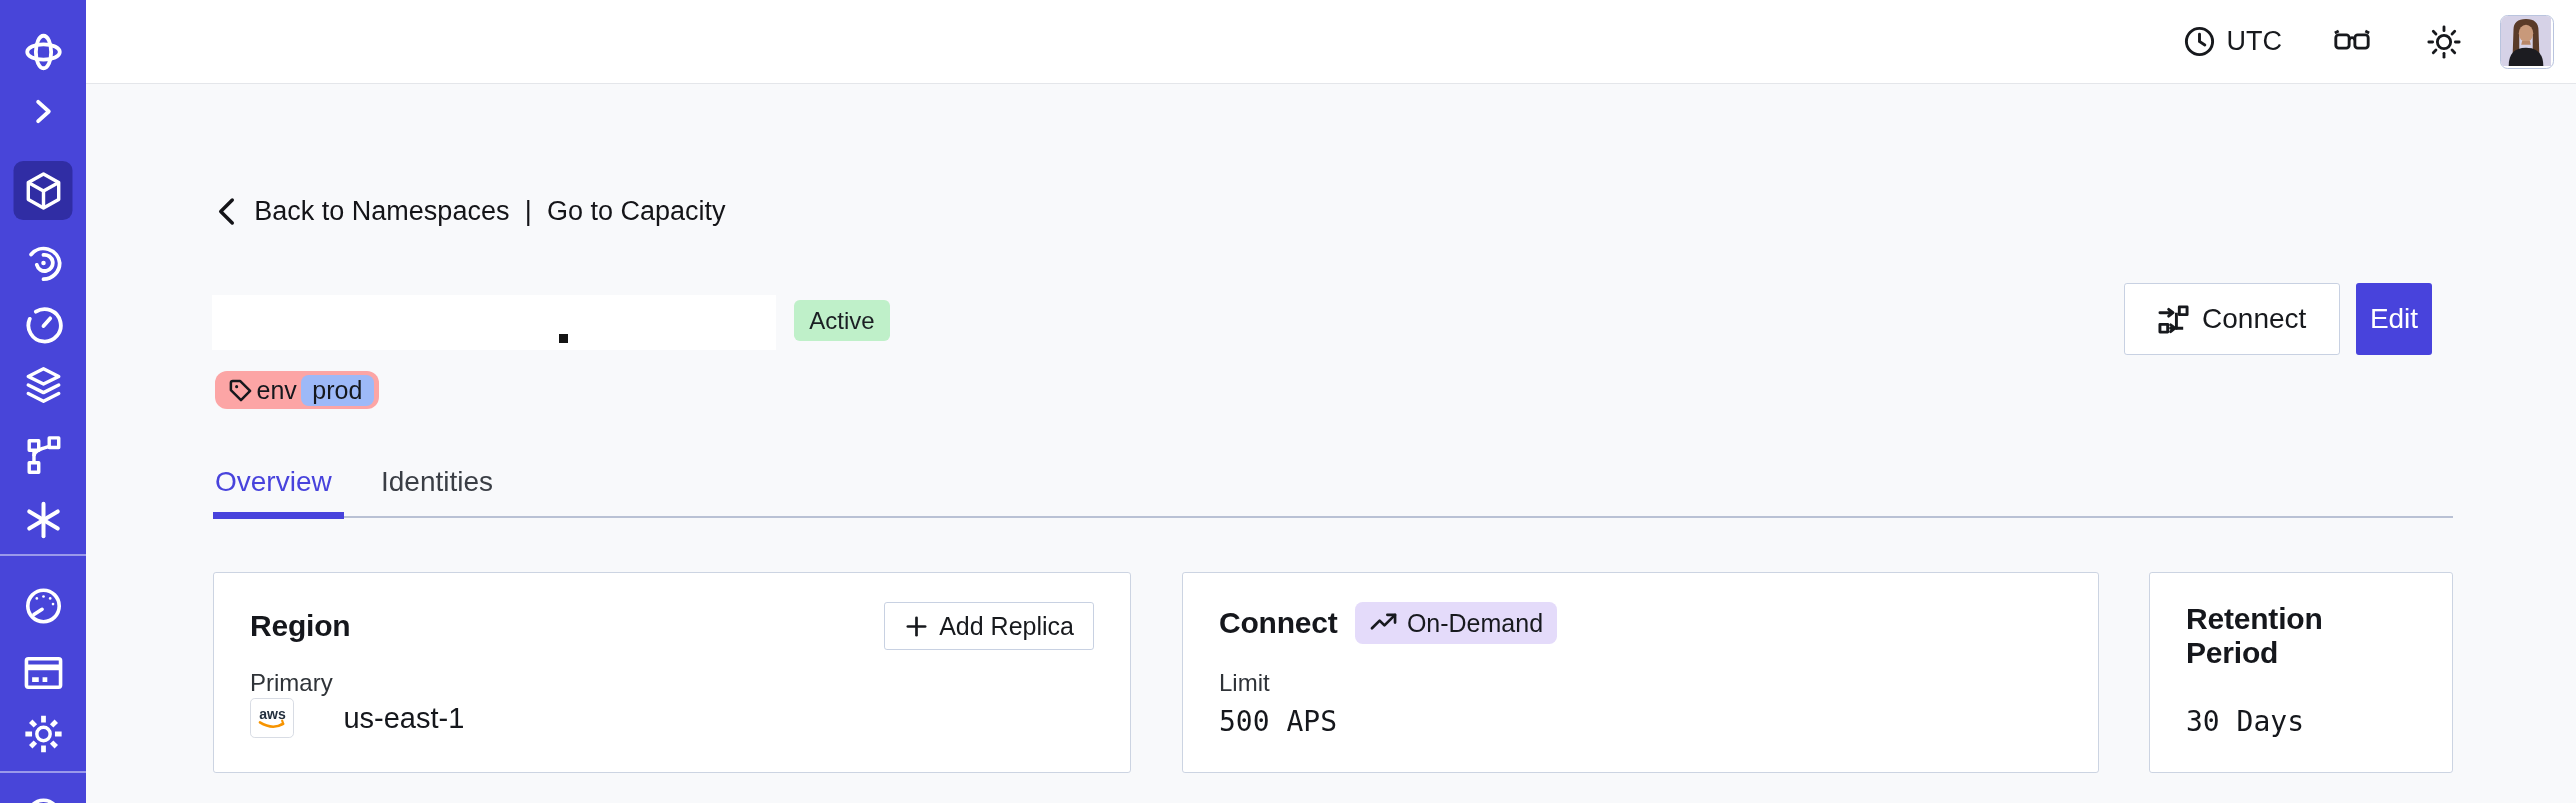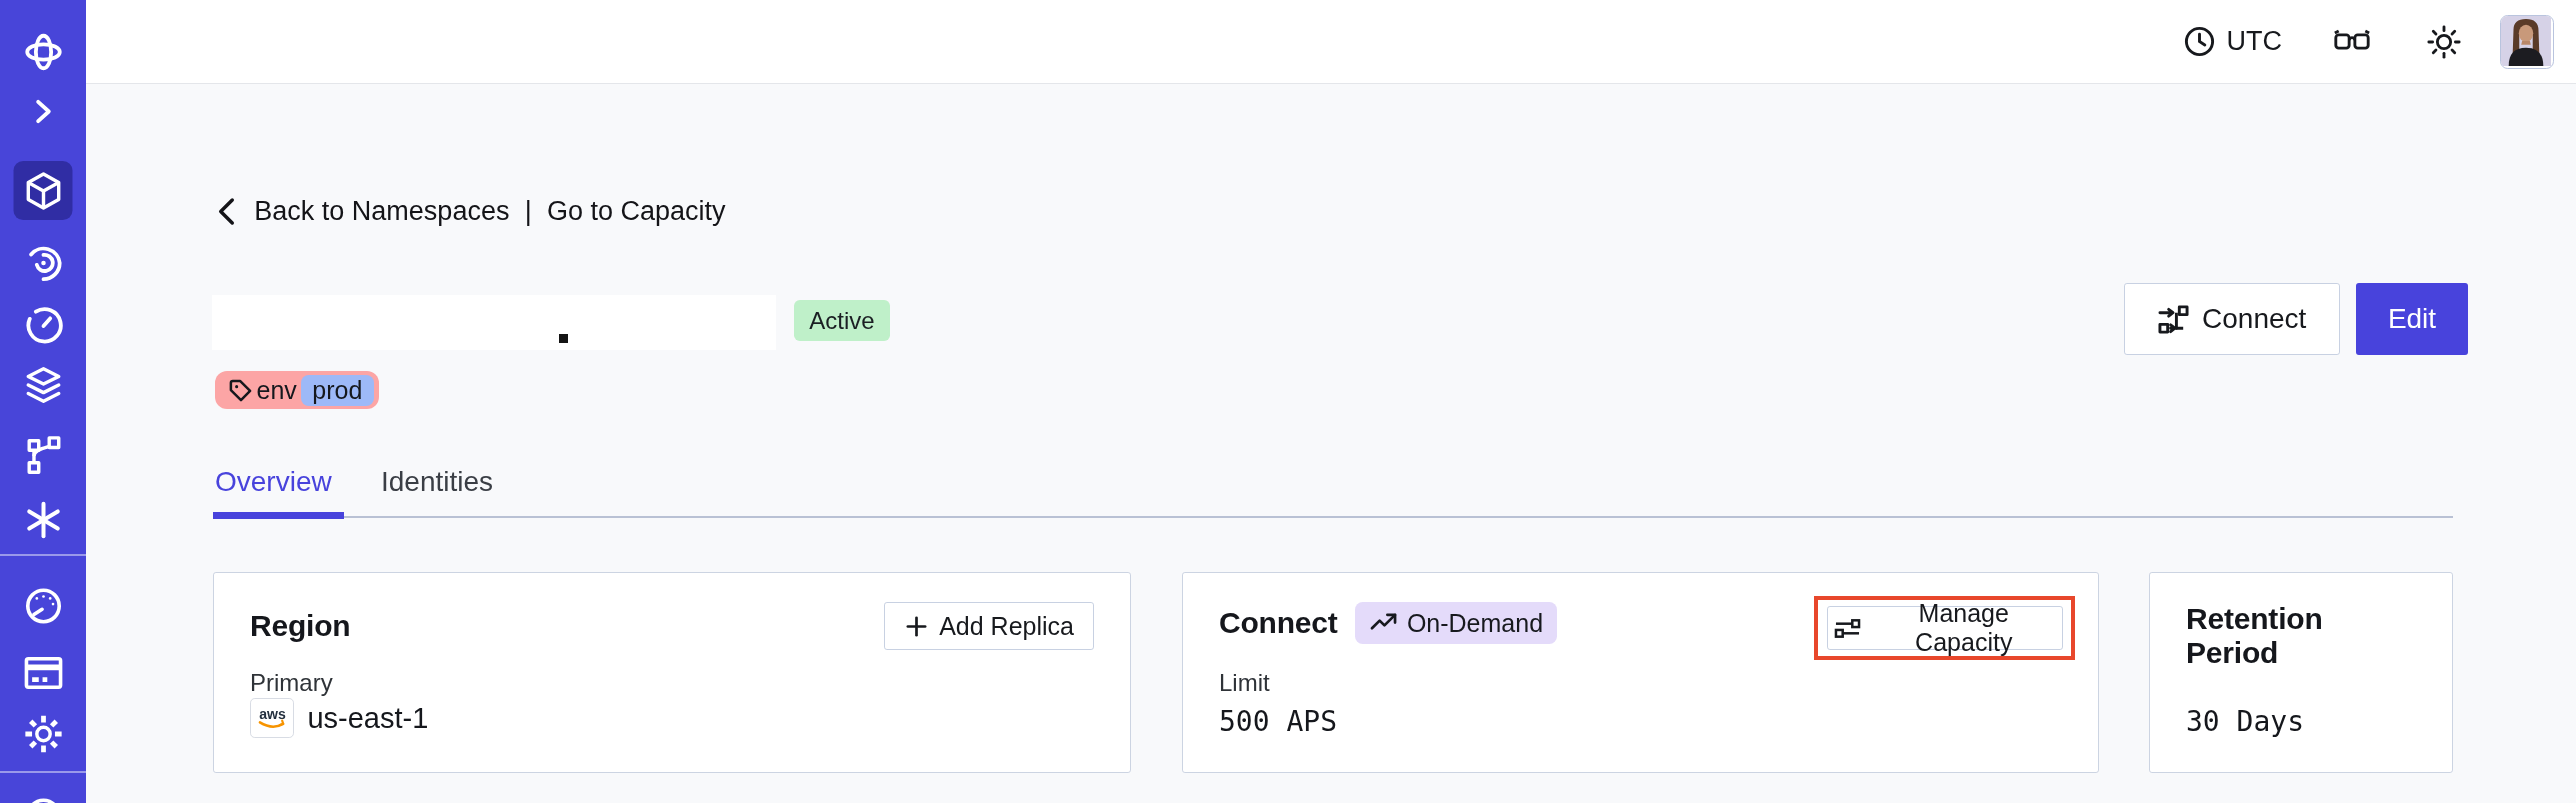--- a/index.html
+++ b/index.html
@@ -32,21 +32,21 @@
   .status-badge{position:absolute;left:794px;top:300px;height:41px;line-height:41px;
                 background:#bff0c9;border-radius:5.8px;padding:0 15.3px;font-size:24px;font-weight:500;color:#1b1f23;}
   .tag-pill{position:absolute;left:215px;top:371px;height:38px;background:#fca5a5;border-radius:12px;
             display:flex;align-items:center;gap:4px;padding:0 4.8px 0 12.5px;font-size:25px;color:#15181d;}
   .tag-chip{background:#9db9f8;border-radius:7.7px;height:31px;line-height:31px;padding:0 11.5px;}
   
   .btn{display:flex;align-items:center;justify-content:center;box-sizing:border-box;
        background:#fff;border:1.9px solid #c8d1e2;border-radius:2.9px;cursor:pointer;font-family:inherit;}
   .connect-btn{position:absolute;left:2124px;top:283px;width:216px;height:72px;gap:13.4px;
                font-size:28px;font-weight:500;color:#17191d;}
-  .edit-btn{position:absolute;left:2356px;top:283px;width:112px;height:72px;background:#4843dc;
+  .edit-btn{position:absolute;left:2356px;top:283px;width:76px;height:72px;background:#4843dc;
             border:none;border-radius:2.9px;color:#ffffff;font-size:28px;font-weight:500;
             display:flex;align-items:center;justify-content:center;cursor:pointer;}
   
   .tab{position:absolute;top:466px;font-size:28px;font-weight:500;cursor:pointer;}
   .tab-overview{left:215px;color:#4843dc;}
   .tab-identities{left:381px;color:#3a3e45;}
   .tab-underline{position:absolute;left:213px;top:512px;width:131px;height:6.7px;background:#4843dc;}
   .tab-line{position:absolute;left:213px;top:516px;width:2240px;height:1.9px;background:#b9c1d4;}
   
   .card{position:absolute;top:572px;height:201px;background:#ffffff;border:1.9px solid #ccd4e2;
@@ -56,21 +56,21 @@
   .card-retention{left:2149px;width:304px;}
   .card-head{position:absolute;left:36px;right:36px;top:29px;display:flex;align-items:center;
              justify-content:space-between;}
   .card-title{font-size:30px;font-weight:600;color:#15171c;letter-spacing:-0.2px;}
   .head-left{display:flex;align-items:center;gap:17.3px;}
   .pill-badge{height:42px;display:flex;align-items:center;gap:8.6px;background:#e4dbfa;border-radius:7.7px;
               padding:0 14.4px;font-size:25px;font-weight:500;color:#17191e;}
   .small-btn{height:48px;padding:0 19px;gap:10.5px;font-size:25px;font-weight:500;color:#17191d;}
   .card-label{position:absolute;left:36px;top:96px;font-size:24px;color:#2f3338;}
   .value-row{position:absolute;left:36px;top:125px;display:flex;align-items:center;gap:13.4px;}
-  .value-sans{font-size:29px;color:#15171c;}
+  .value-sans{font-size:29px;color:#15171c;margin-left:36px;}
   .value-mono{position:absolute;left:36px;top:132px;font-family:"DejaVu Sans Mono",monospace;
               font-size:28px;color:#15171c;}
   .aws-badge{width:44px;height:40px;background:#fff;border:1.9px solid #d8dce4;border-radius:4.8px;
              display:flex;align-items:center;justify-content:center;box-sizing:border-box;}
   .highlight-box{position:absolute;right:23px;top:23px;width:261px;height:64px;border:4.8px solid #e8472b;
                  box-sizing:border-box;display:flex;align-items:center;justify-content:center;}
   .manage-btn{width:236px;height:44px;gap:11.5px;font-size:25px;font-weight:500;color:#17191d;}
 </style>
 </head>
 <body>
@@ -299,33 +299,20 @@
         <span>
           <svg width="29" height="25" viewBox="0 0 30 26" fill="none" stroke="#17191e" stroke-width="2.8" stroke-linecap="round" stroke-linejoin="round">
             <path d="M3 18 L11 10 L16 15 L27 4"></path>
             <path d="M19 4 L27 4 L27 12"></path>
           </svg>
         </span>
         <span>On-Demand</span>
       </span>
     </div>
   </div>
-  <div class="highlight-box">
-    <button class="btn manage-btn">
-      <span>
-        <svg width="27" height="25" viewBox="0 0 28 26" fill="none" stroke="#17191d" stroke-width="2.6">
-          <path d="M2 8 L24 8"></path>
-            <rect x="19" y="4.5" width="7" height="7" fill="#fff"></rect>
-          <path d="M4 18 L26 18"></path>
-            <rect x="2" y="14.5" width="7" height="7" fill="#fff"></rect>
-        </svg>
-      </span>
-      <span>Manage Capacity</span>
-    </button>
-  </div>
   <div class="card-label">Limit</div>
   <div class="value-mono">500 APS</div>
 </section>
 
 <section class="card card-retention">
   <div class="card-head">
     <span class="card-title">Retention Period</span>
   </div>
   <div class="value-mono">30 Days</div>
 </section>

